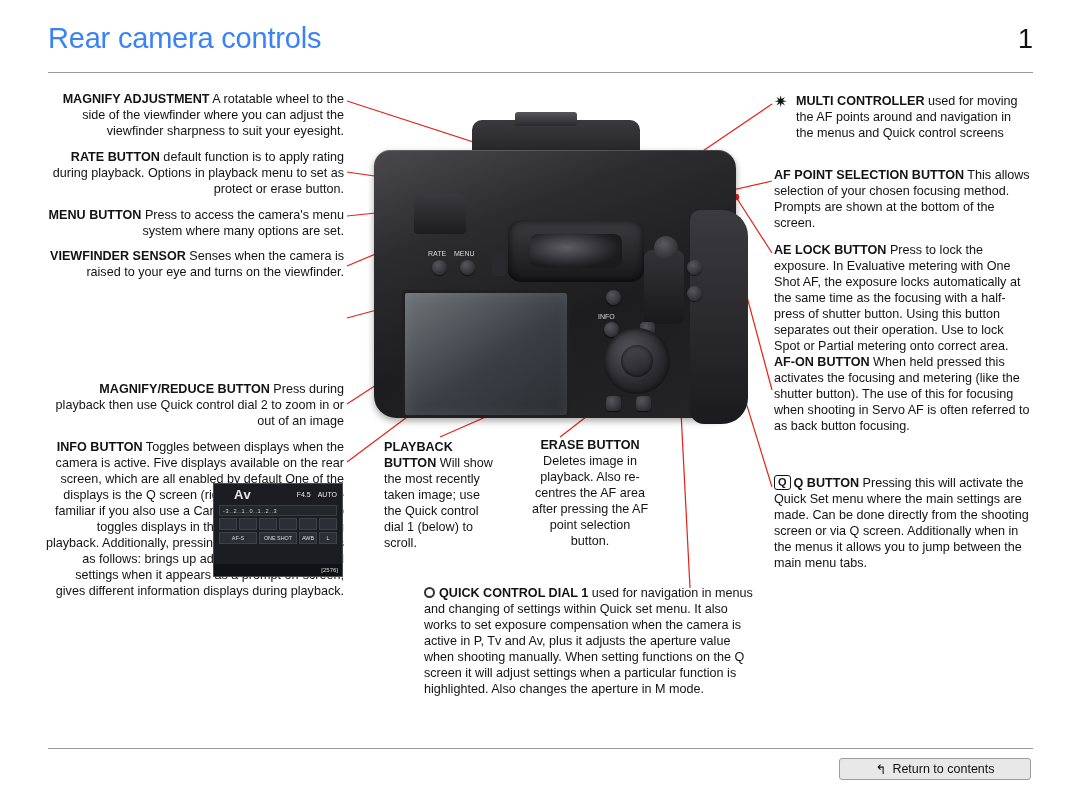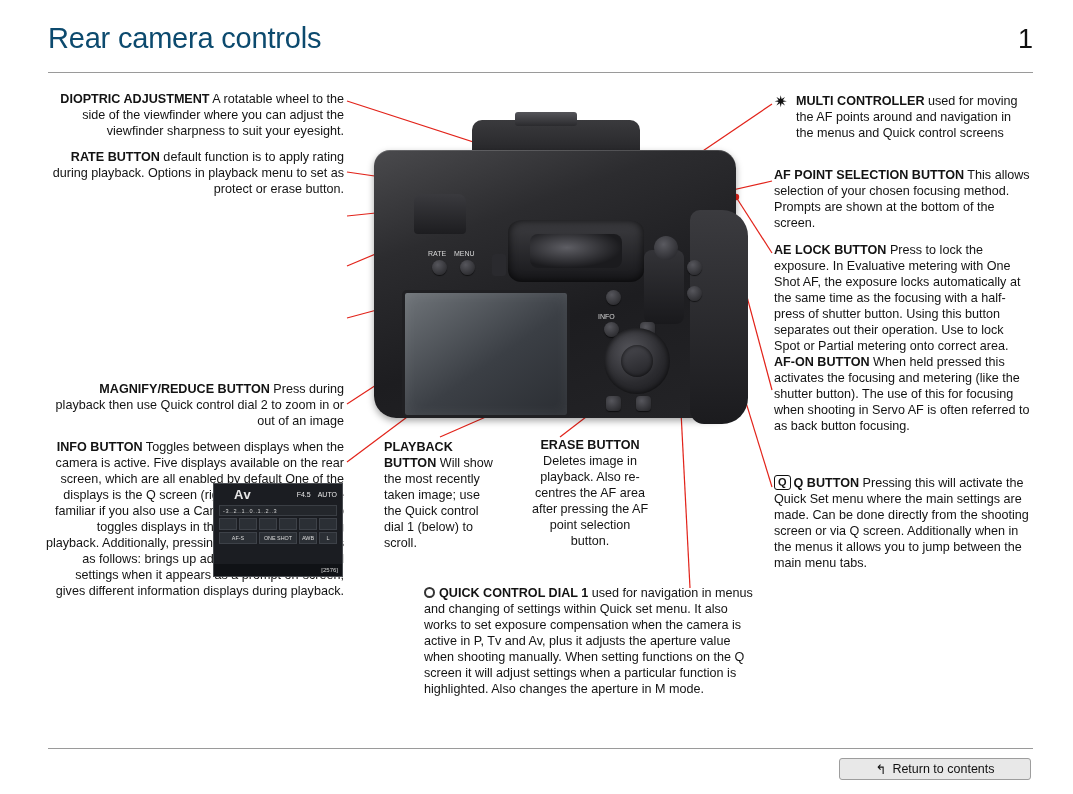--- a/index.html
+++ b/index.html
@@ -16,21 +16,21 @@
 
   
   .header {
     position:absolute; left:48px; top:22px; width:985px;
   }
   .header h1 {
     margin:0;
     font-size:29px;
     font-weight:400;
     letter-spacing:-0.2px;
-    color:#0c4a6e;
+    color:#3b82f6;
   }
   .page-num {
     position:absolute; right:0; top:2px;
     font-size:27px; font-weight:400; color:#111;
   }
   .rule-top {
     position:absolute; left:48px; top:72px; width:985px; height:1px;
     background:#9a9a9a;
   }
   .rule-bottom {
@@ -301,28 +301,34 @@
       <div class="dial-wheel">
         <div class="dial-label">SET</div>
       </div>
 
       <div class="mini-btn sq" style="left:232px; top:246px;"></div>
       <div class="mini-btn sq" style="left:262px; top:246px;"></div>
     </div>
   </div>
 
   <div class="cal right-align" style="left:48px; top:92px; width:296px;">
-    <b>DIOPTRIC ADJUSTMENT</b><span> A rotatable wheel to the side of the viewfinder where you can adjust the viewfinder sharpness to suit your eyesight.</span>
+    <b>MAGNIFY ADJUSTMENT</b><span> A rotatable wheel to the side of the viewfinder where you can adjust the viewfinder sharpness to suit your eyesight.</span>
   </div>
 
   <div class="cal right-align" style="left:48px; top:150px; width:296px;">
     <b>RATE BUTTON</b><span> default function is to apply rating during playback. Options in playback menu to set as protect or erase button.</span>
   </div>
 
-
+  <div class="cal right-align" style="left:48px; top:208px; width:296px;">
+    <b>MENU BUTTON</b><span> Press to access the camera's menu system where many options are set.</span>
+  </div>
+
+  <div class="cal right-align" style="left:48px; top:249px; width:296px;">
+    <b>VIEWFINDER SENSOR</b><span> Senses when the camera is raised to your eye and turns on the viewfinder.</span>
+  </div>
 
 
   <div class="cal right-align" style="left:48px; top:382px; width:296px;">
     <b>MAGNIFY/REDUCE BUTTON</b><span> Press during playback then use Quick control dial 2 to zoom in or out of an image</span>
   </div>
 
   <div class="cal right-align" style="left:44px; top:440px; width:300px;">
     <b>INFO BUTTON</b><span> Toggles between displays when the camera is active. Five displays available on the rear screen, which are all enabled by default One of the displays is the Q screen (right) – this may be more familiar if you also use a Canon DSLR camera. Also toggles displays in the viewfinder and during playback. Additionally, pressing the INFO button does as follows: brings up additional information and settings when it appears as a prompt on-screen; gives different information displays during playback.</span>
   </div>
 

